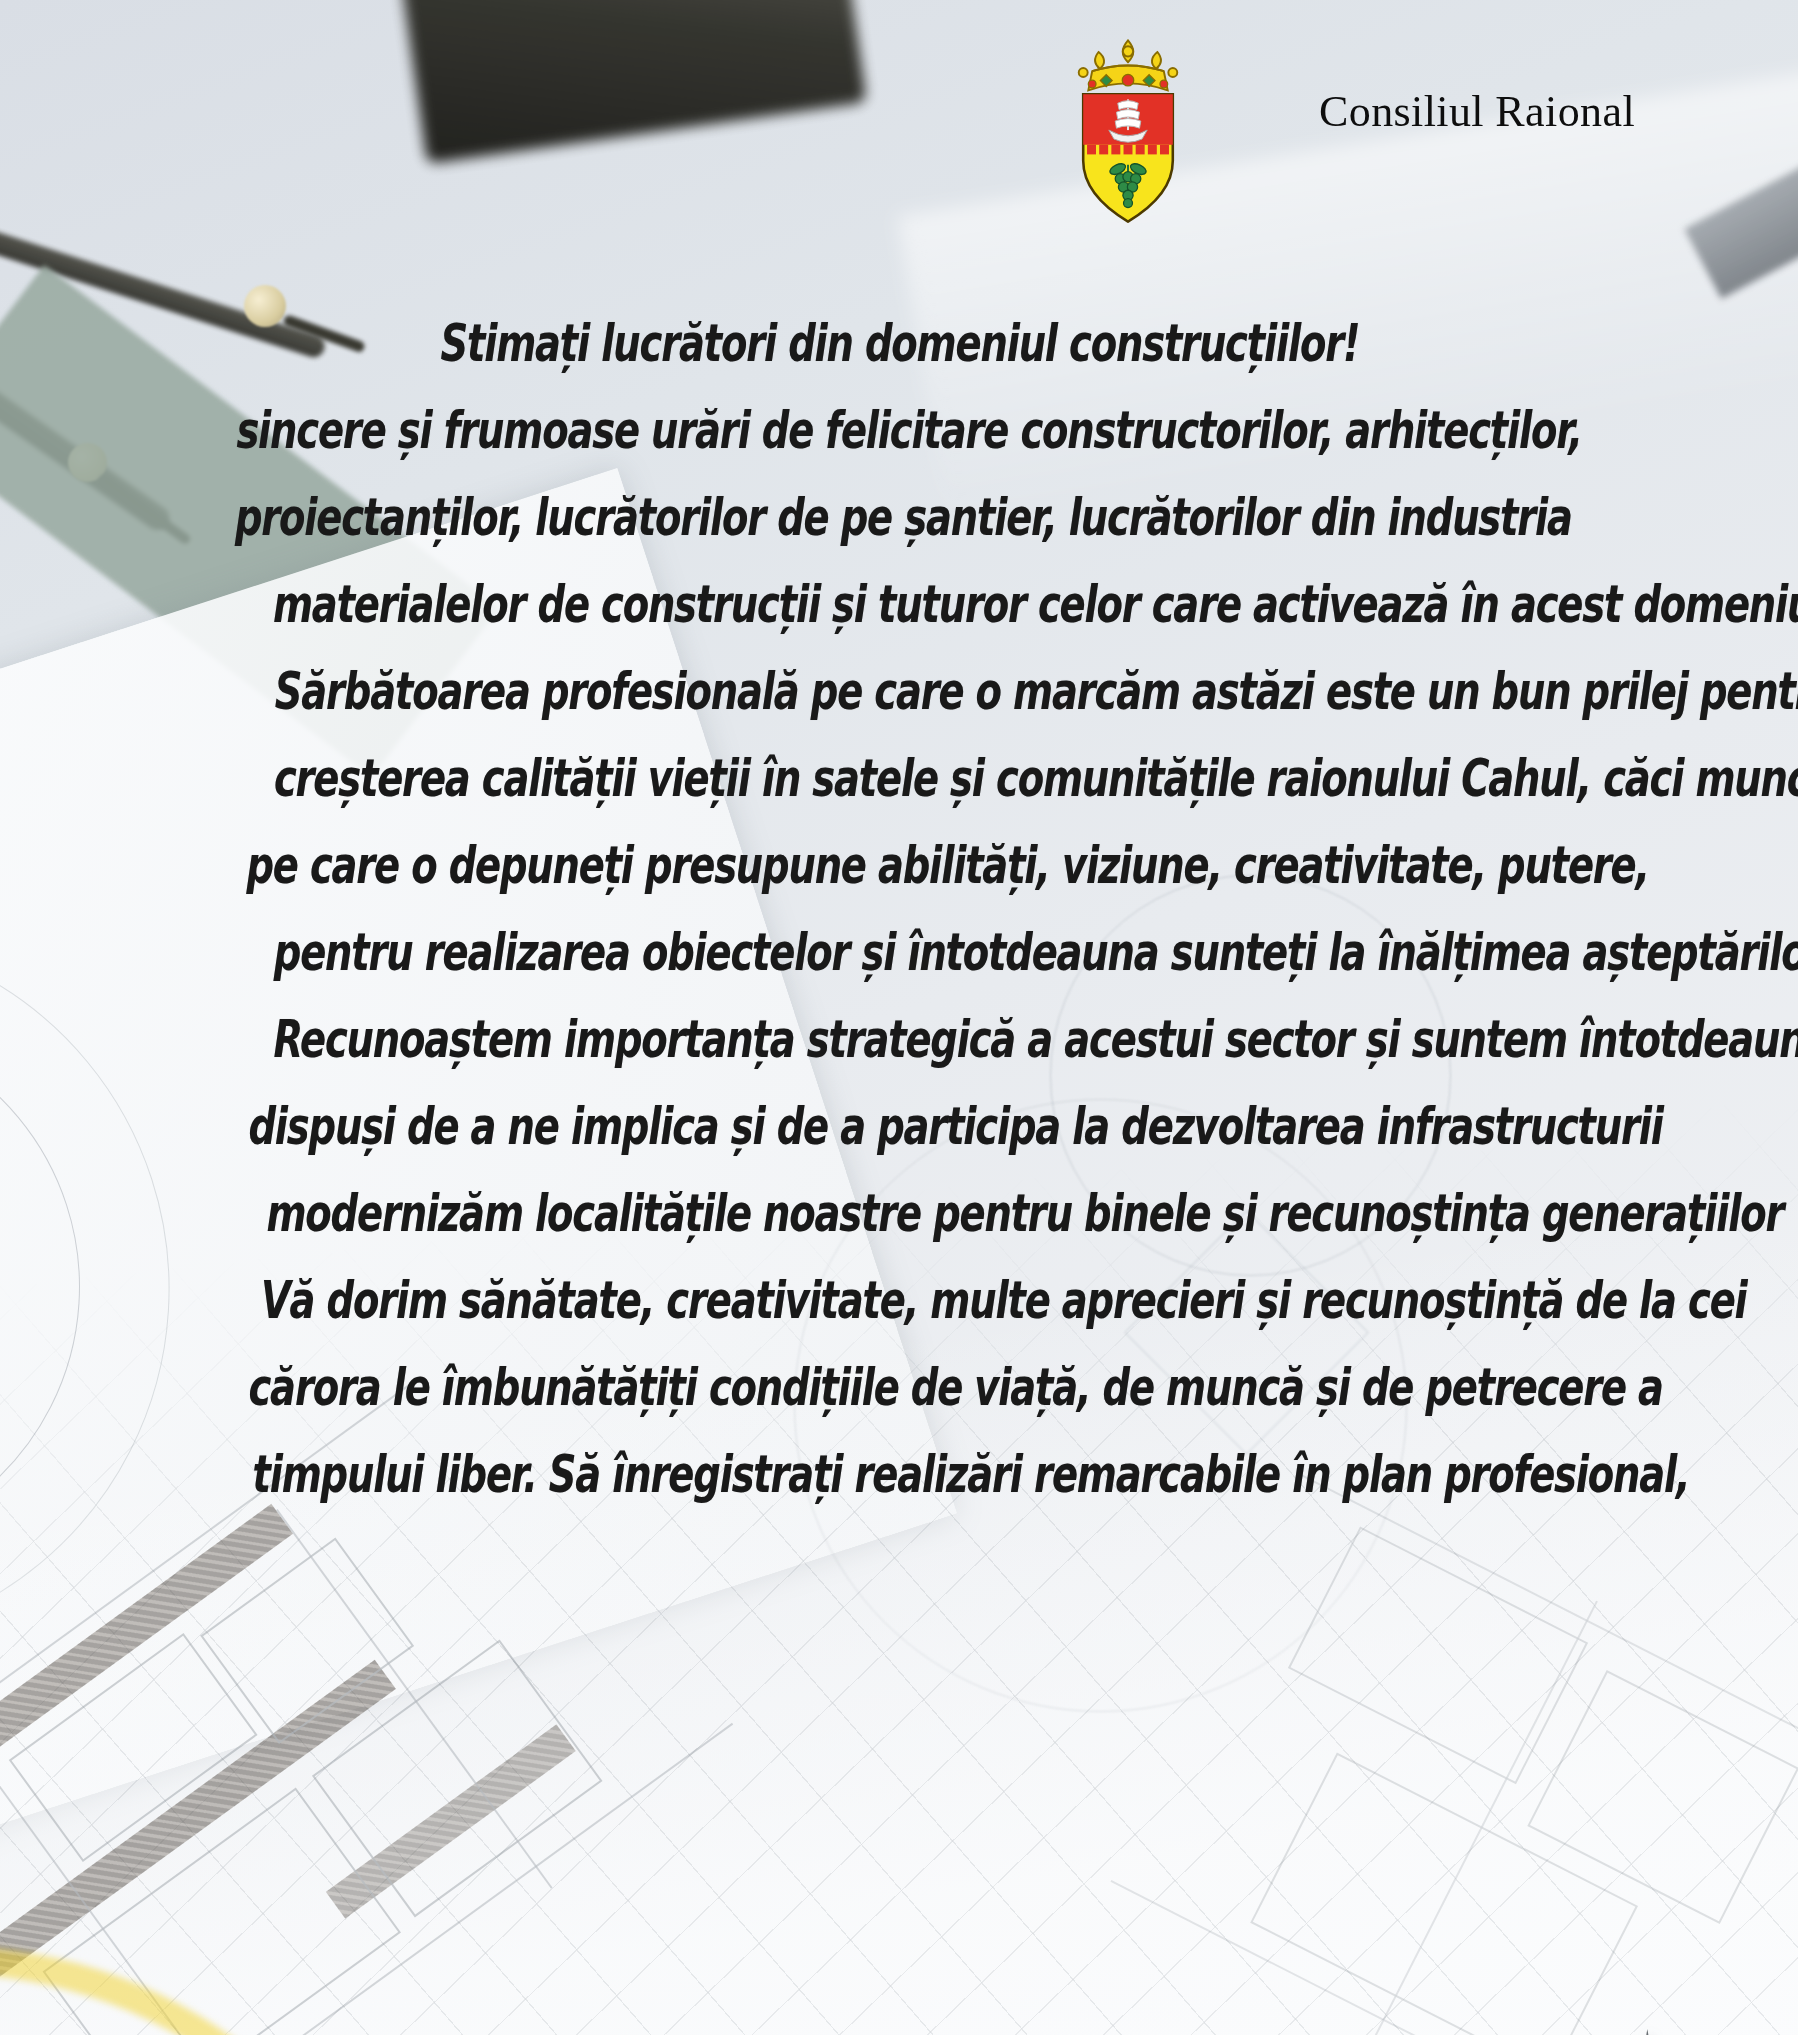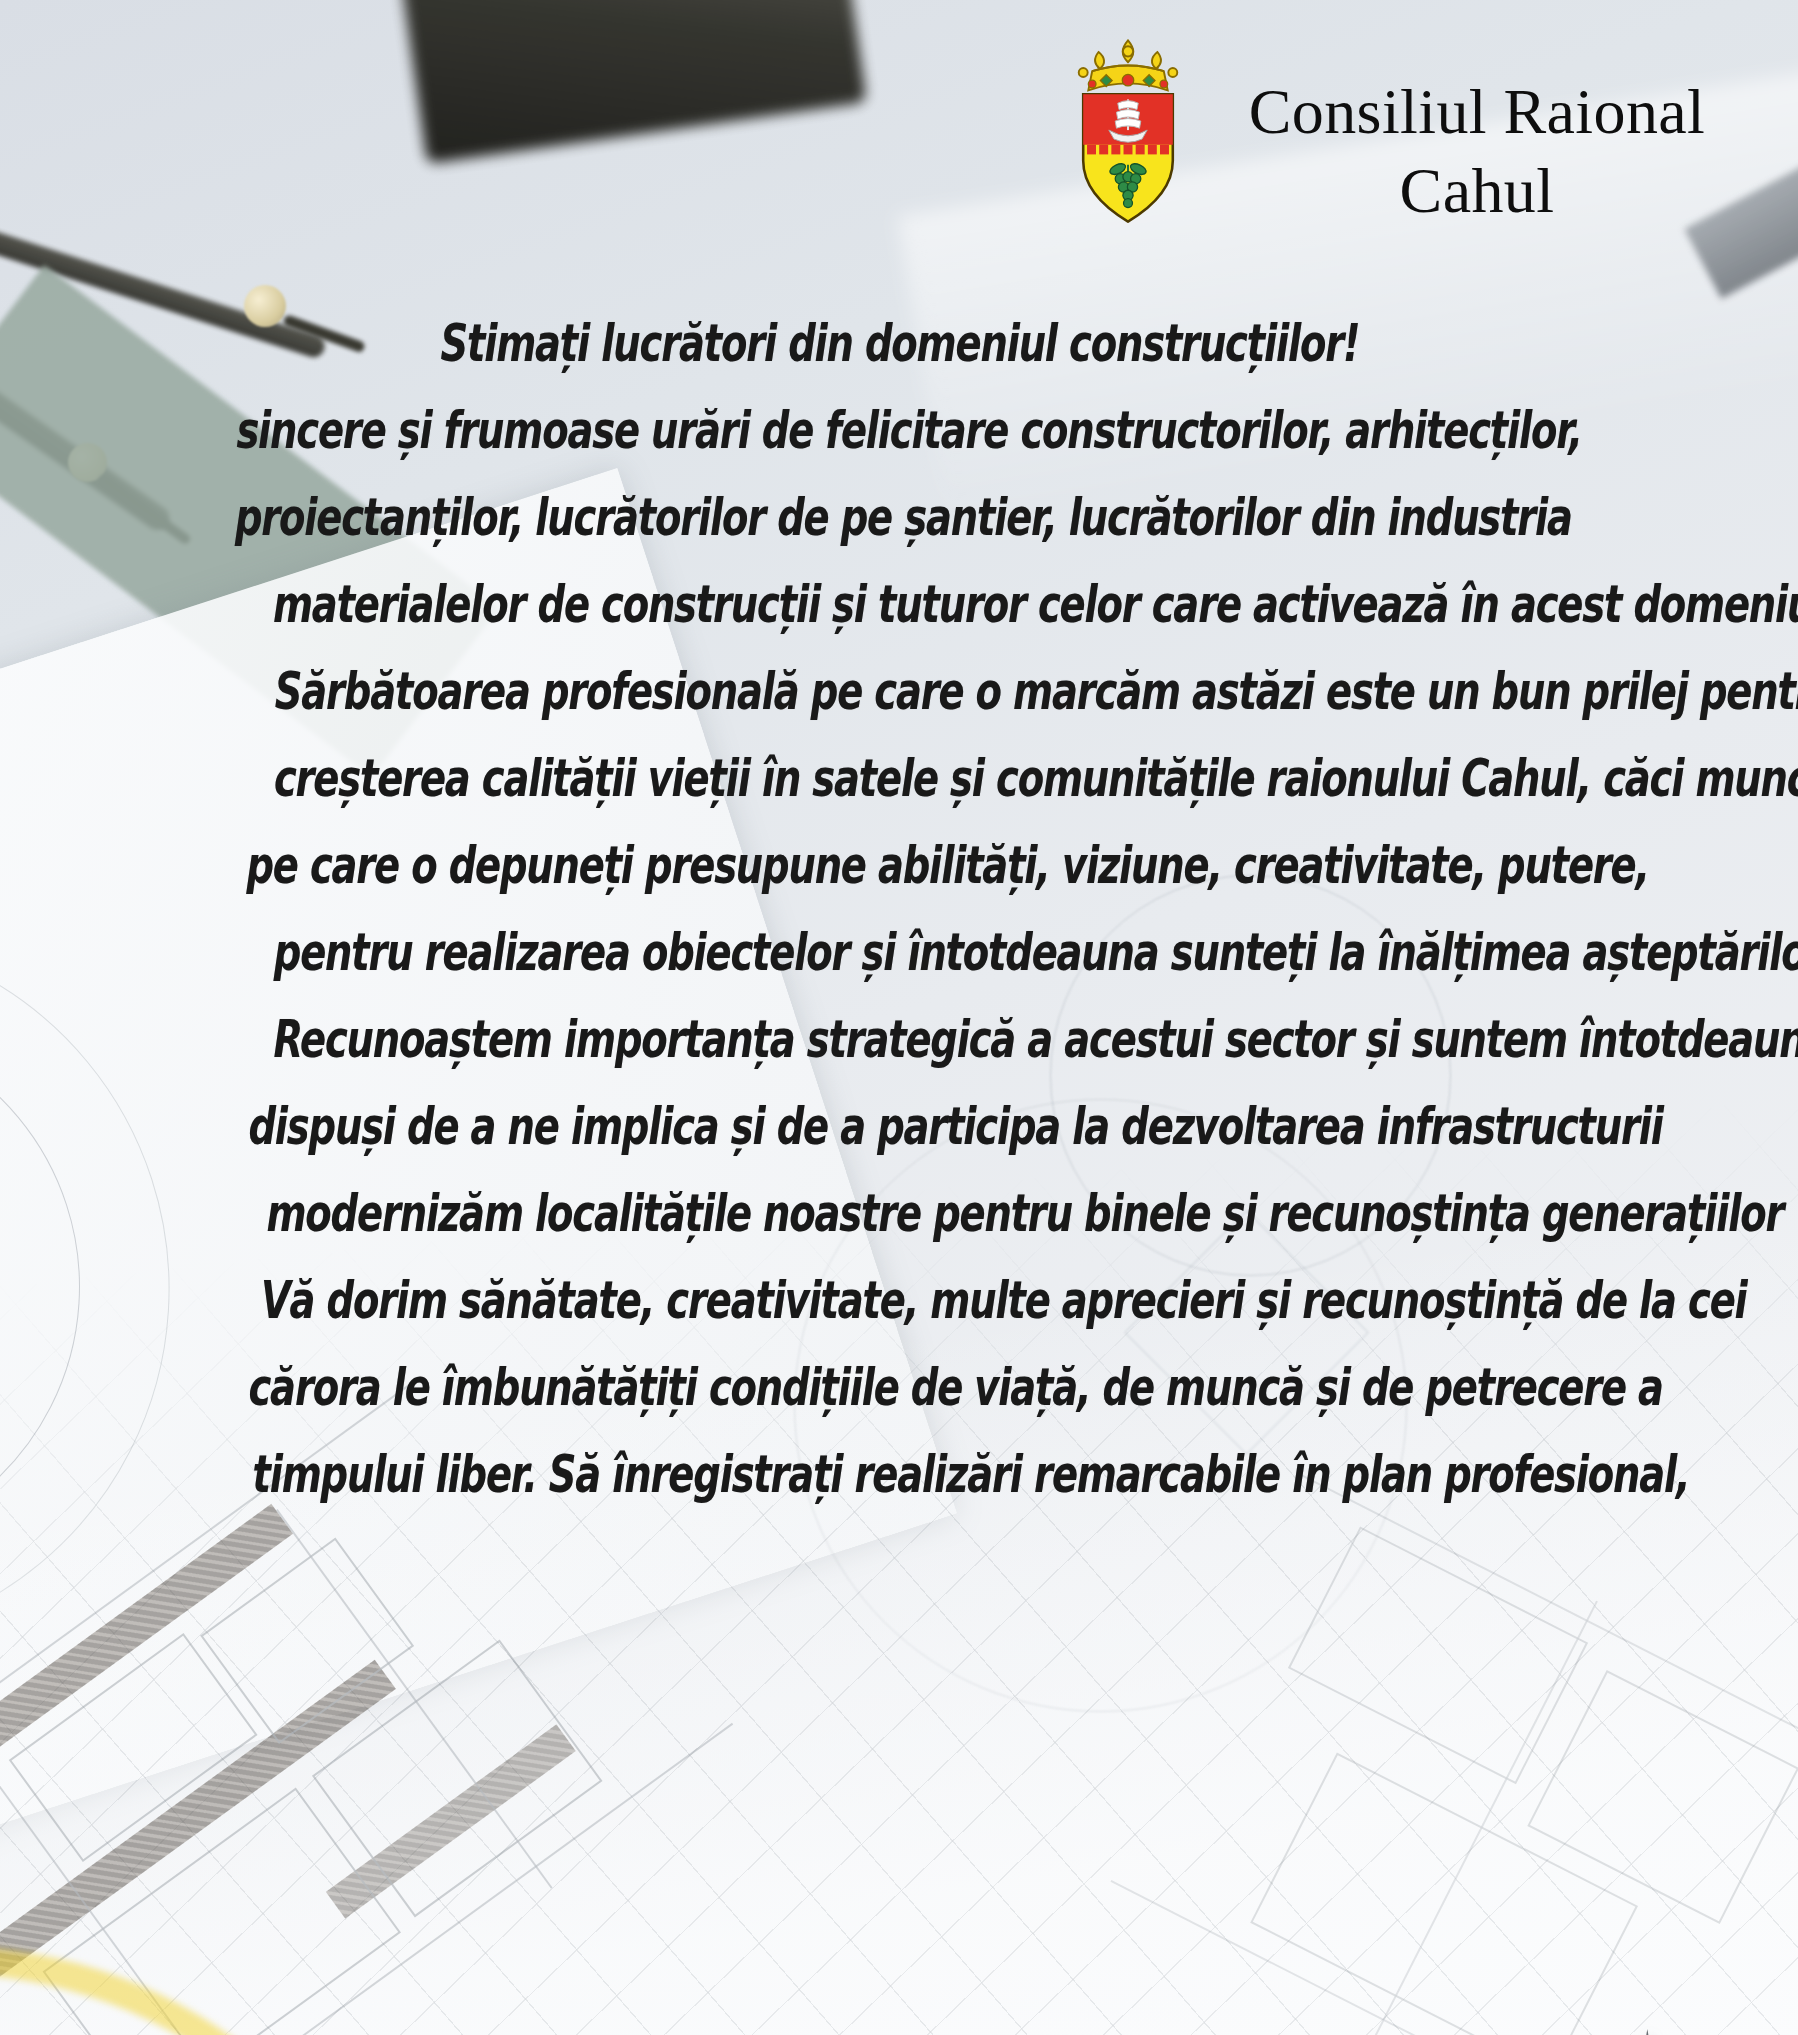--- a/index.html
+++ b/index.html
@@ -56,21 +56,21 @@
 
   .pencil{position:absolute;filter:blur(0.4px) drop-shadow(3.3px 4.1px 5.7px rgba(90,95,100,.35));}
   .pencil .graphite{position:absolute;clip-path:polygon(50% 0,100% 100%,0 100%);
     background:linear-gradient(90deg,#3f4347,#6a6f74 50%,#45494d);}
   #pencil-teal{left:1618px;top:2029px;width:59px;height:515px;}
   #pencil-teal .graphite{left:21px;top:0;width:16.7px;height:48px;}
 
   
   #crest{position:absolute;left:1064px;top:39px;width:128px;height:186px;z-index:20;}
   #org-name{position:absolute;left:1233px;top:72px;width:488px;z-index:20;text-align:center;
-    font-family:"Liberation Serif","DejaVu Serif",serif;font-size:64px;line-height:79px;color:#0e0e0e;letter-spacing:0.4px;}
+    font-family:"Liberation Serif","DejaVu Serif",serif;font-size:44px;line-height:79px;color:#0e0e0e;letter-spacing:0.4px;}
   #message{position:absolute;left:0;top:300px;width:1799px;z-index:20;text-align:center;
     font-style:italic;font-weight:700;font-size:52px;letter-spacing:-1.6px;color:#191919;}
   .msg-line{line-height:87px;white-space:nowrap;}
   .msg-line>span{display:inline-block;transform:scaleX(.74);transform-origin:50% 50%;
     text-shadow:0 0 0.8px rgba(25,25,25,.35);}
 </style>
 </head>
 <body>
 
 <div id="poster">
@@ -175,21 +175,20 @@
         <circle cx="93" cy="231" r="8"></circle>
           <circle cx="107" cy="231" r="8"></circle>
         <circle cx="100" cy="244" r="8"></circle>
           <circle cx="100" cy="256" r="7"></circle>
       </g>
     </g>
   </svg>
 
   <div id="org-name">
     <div>Consiliul Raional</div>
-    <div>Cahul</div>
   </div>
 
   <div id="message">
     <div class="msg-line"><span>Stimați lucrători din domeniul construcțiilor!</span></div>
     <div class="msg-line"><span>sincere și frumoase urări de felicitare constructorilor, arhitecților,</span></div>
     <div class="msg-line"><span>proiectanților, lucrătorilor de pe șantier, lucrătorilor din industria</span></div>
     <div class="msg-line"><span>materialelor de construcții și tuturor celor care activează în acest domeniu.</span></div>
     <div class="msg-line"><span>Sărbătoarea profesională pe care o marcăm astăzi este un bun prilej pentru</span></div>
     <div class="msg-line"><span>creșterea calității vieții în satele și comunitățile raionului Cahul, căci munca</span></div>
     <div class="msg-line"><span>pe care o depuneți presupune abilități, viziune, creativitate, putere,</span></div>

